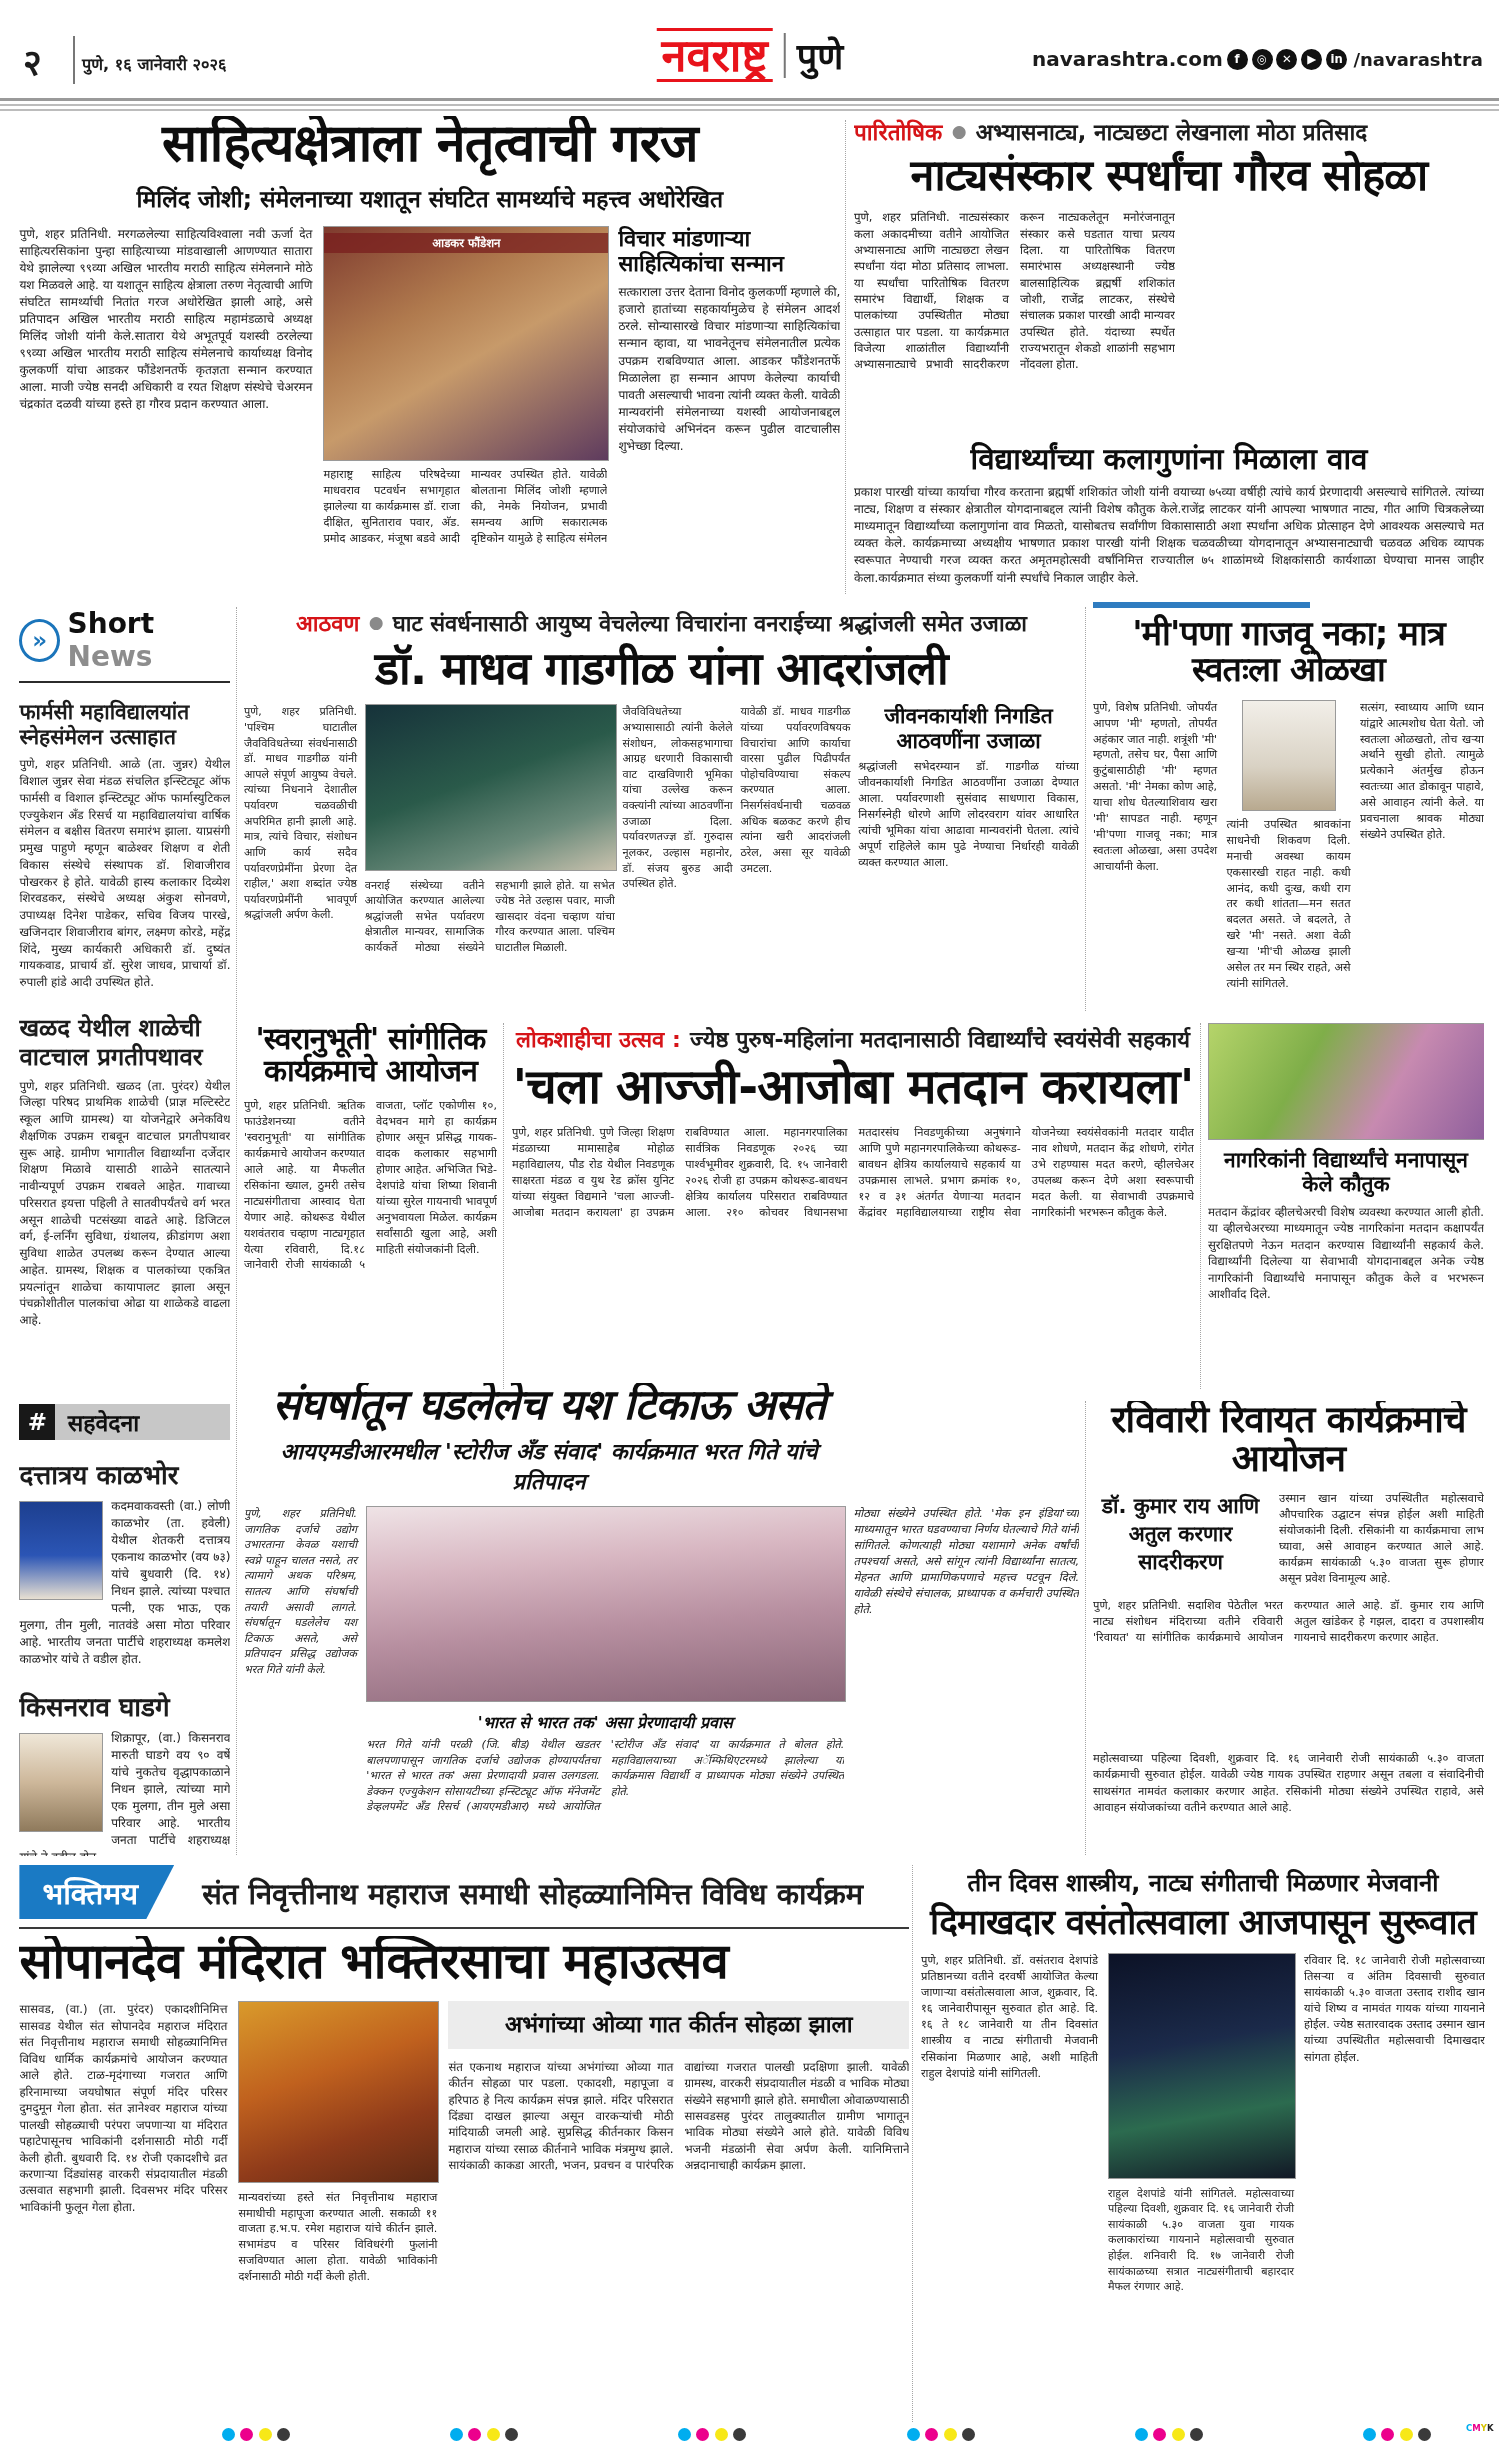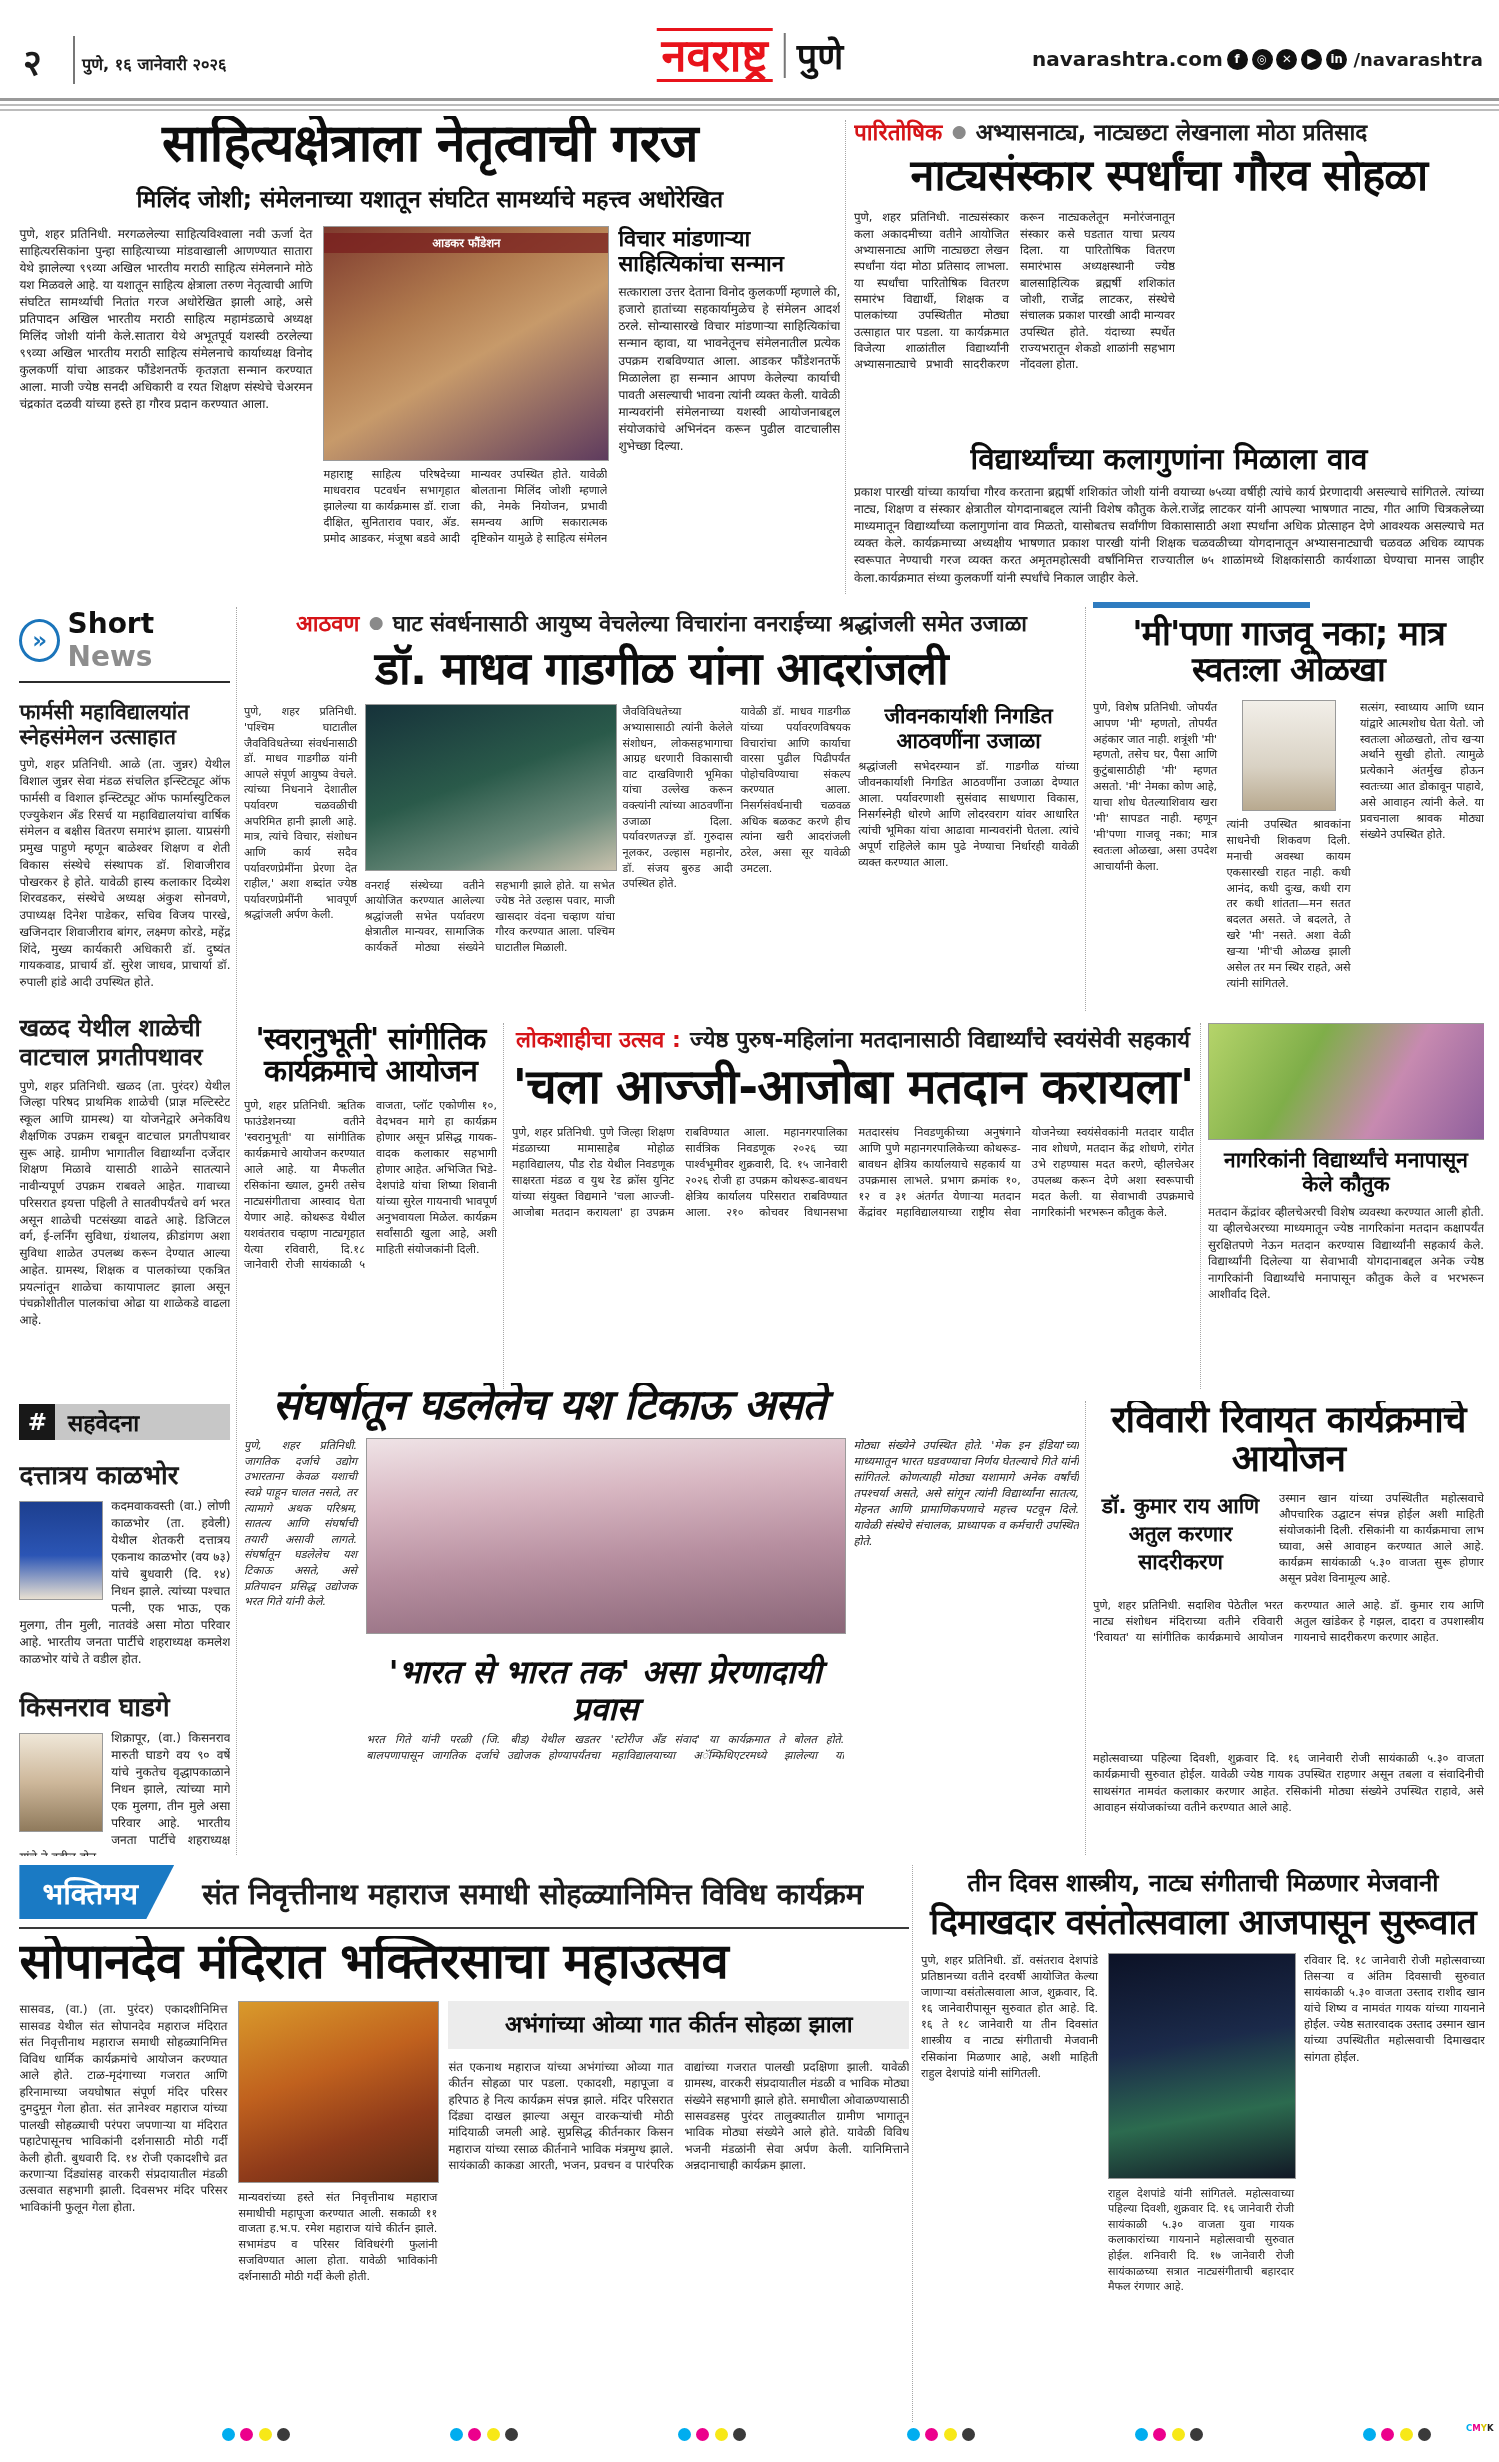--- a/index.html
+++ b/index.html
@@ -204,26 +204,27 @@
 
   <div class="article" style="left:1208px;top:1023px;width:276px;height:366px;">
     <div class="photo" style="width:100%;height:115px;background:linear-gradient(120deg,#b5d46a 0%,#7fae49 35%,#c78ab0 65%,#8f5f9c 100%);"></div>
     <h3 class="subhead" style="font-size:21px;margin-top:7.8px;text-align:center;">नागरिकांनी विद्यार्थ्यांचे मनापासून केले कौतुक</h3>
     <div class="body just" style="font-size:11.6px;margin-top:7.8px;">मतदान केंद्रांवर व्हीलचेअरची विशेष व्यवस्था करण्यात आली होती. या व्हीलचेअरच्या माध्यमातून ज्येष्ठ नागरिकांना मतदान कक्षापर्यंत सुरक्षितपणे नेऊन मतदान करण्यास विद्यार्थ्यांनी सहकार्य केले. विद्यार्थ्यांनी दिलेल्या या सेवाभावी योगदानाबद्दल अनेक ज्येष्ठ नागरिकांनी विद्यार्थ्यांचे मनापासून कौतुक केले व भरभरून आशीर्वाद दिले.</div>
   </div>
 
   <div class="article" style="left:244px;top:1383px;width:835px;height:454px;font-style:italic;">
     <div style="width:610px;">
       <h1 class="h-huge" style="font-size:42px;text-align:center;">संघर्षातून घडलेलेच यश टिकाऊ असते</h1>
+      <div class="deck" style="font-size:22px;text-align:center;margin-top:7.8px;">आयएमडीआरमधील 'स्टोरीज अँड संवाद' कार्यक्रमात भरत गिते यांचे प्रतिपादन</div>
     </div>
     <div class="flexrow" style="gap:9.3px;margin-top:11px;height:326px;overflow:hidden;position:relative;">
       <div class="body just" style="width:113px;font-size:11px;flex:none;">पुणे, शहर प्रतिनिधी. जागतिक दर्जाचे उद्योग उभारताना केवळ यशाची स्वप्ने पाहून चालत नसते, तर त्यामागे अथक परिश्रम, सातत्य आणि संघर्षाची तयारी असावी लागते. संघर्षातून घडलेलेच यश टिकाऊ असते, असे प्रतिपादन प्रसिद्ध उद्योजक भरत गिते यांनी केले.</div>
       <div style="width:478px;flex:none;">
         <div class="photo" style="width:100%;height:194px;background:linear-gradient(175deg,#efe3e6 0%,#d8b7c2 30%,#b78fa0 60%,#8a6678 100%);"></div>
-        <h3 class="subhead" style="font-size:32px;text-align:center;margin-top:20px;">'भारत से भारत तक' असा प्रेरणादायी प्रवास</h3>
+        <h3 class="subhead" style="font-size:16px;text-align:center;margin-top:12px;">'भारत से भारत तक' असा प्रेरणादायी प्रवास</h3>
         <div class="body just cols2" style="font-size:11px;margin-top:4.7px;height:81px;overflow:hidden;">भरत गिते यांनी परळी (जि. बीड) येथील खडतर बालपणापासून जागतिक दर्जाचे उद्योजक होण्यापर्यंतचा 'भारत से भारत तक' असा प्रेरणादायी प्रवास उलगडला. डेक्कन एज्युकेशन सोसायटीच्या इन्स्टिट्यूट ऑफ मॅनेजमेंट डेव्हलपमेंट अँड रिसर्च (आयएमडीआर) मध्ये आयोजित 'स्टोरीज अँड संवाद' या कार्यक्रमात ते बोलत होते. महाविद्यालयाच्या अॅम्फिथिएटरमध्ये झालेल्या या कार्यक्रमास विद्यार्थी व प्राध्यापक मोठ्या संख्येने उपस्थित होते.</div>
       </div>
       <div class="body just" style="flex:1;font-size:11.3px;">मोठ्या संख्येने उपस्थित होते. 'मेक इन इंडिया'च्या माध्यमातून भारत घडवण्याचा निर्णय घेतल्याचे गिते यांनी सांगितले. कोणत्याही मोठ्या यशामागे अनेक वर्षांची तपश्चर्या असते, असे सांगून त्यांनी विद्यार्थ्यांना सातत्य, मेहनत आणि प्रामाणिकपणाचे महत्त्व पटवून दिले. यावेळी संस्थेचे संचालक, प्राध्यापक व कर्मचारी उपस्थित होते.</div>
     </div>
   </div>
 
   <div class="vsep" style="left:1085px;top:1401px;height:454px;"></div>
 
   <div class="article" style="left:1093px;top:1401px;width:391px;height:454px;">
     <h1 class="h-huge" style="font-size:37px;text-align:center;">रविवारी रिवायत कार्यक्रमाचे आयोजन</h1>

